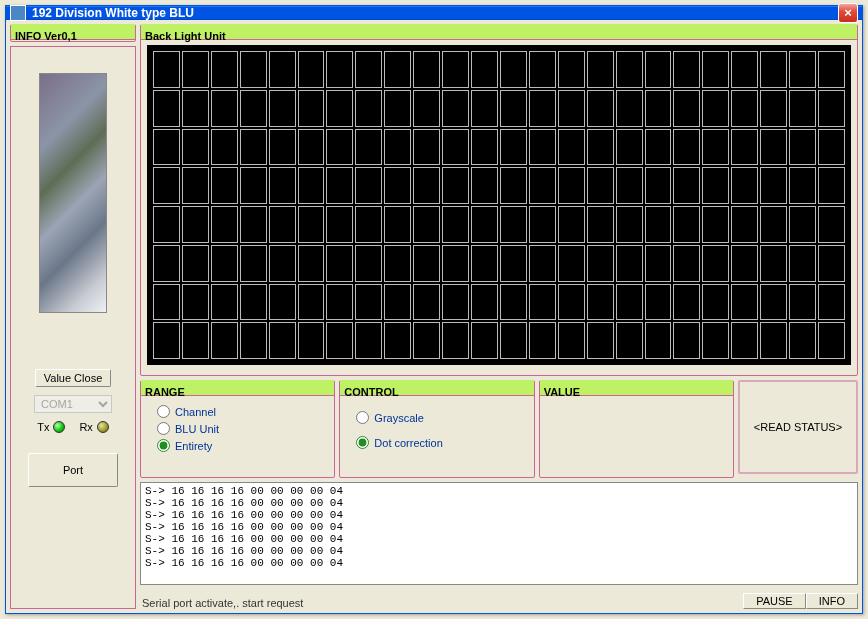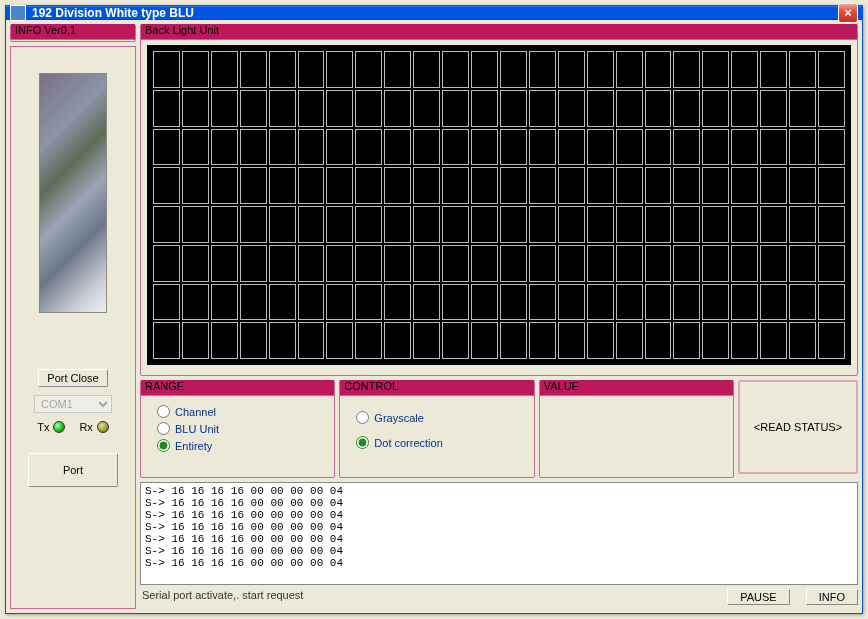--- a/index.html
+++ b/index.html
@@ -69,26 +69,26 @@
     border: 1px solid #cc6699;
     border-radius: 2px;
     background: #ece9d8;
     position: relative;
     padding: 8px 6px 6px 6px;
   }
   .pink-frame .legend {
     position: absolute;
     top: -1px; left: 0; right: 0;
     height: 16px;
-    background: #be185d;
+    background: #bef264;
     border-bottom: 1px solid #cc6699;
-    font-weight: normal;
+    font-weight: bold;
     font-size: 11px;
     color: #000;
-    padding: 0 4px;
+    padding: 6px 4px;
   }
   .pink-frame .inner { margin-top: 12px; }
   .info-body {
     flex: 1;
     border: 1px solid #cc6699;
     background: #ece9d8;
     display: flex;
     flex-direction: column;
     align-items: center;
     padding: 6px;
@@ -202,22 +202,22 @@
     border: 1px solid #888;
     font-family: "Courier New", monospace;
     font-size: 11px;
     padding: 2px 4px;
     overflow-y: scroll;
     white-space: pre;
     color: #000;
   }
   .bottom-row {
     display: flex;
-    align-items: flex-start;
-    gap: 16px;
+    align-items: flex-end;
+    gap: 0;
     height: 20px;
   }
   .status-text {
     flex: 1;
     font-size: 11px;
     color: #333;
     padding-left: 2px;
   }
   .small-btn {
     font-size: 11px;
@@ -239,21 +239,21 @@
   </div>
   <div class="client">
 
     <div class="info-panel">
       <div class="pink-frame" style="height:18px;padding:0;">
         <div class="legend">INFO Ver0,1</div>
       </div>
       <div class="info-body">
         <div class="preview-img"></div>
         <div style="height:40px;"></div>
-        <button class="btn">Port Close</button>
+        <button class="btn">Value Close</button>
         <select class="select-dis" disabled="">
           <option>COM1</option>
         </select>
         <div class="led-row">
           <span>Tx</span>
           <span class="led green"></span>
           <span style="width:6px;"></span>
           <span>Rx</span>
           <span class="led olive"></span>
         </div>

